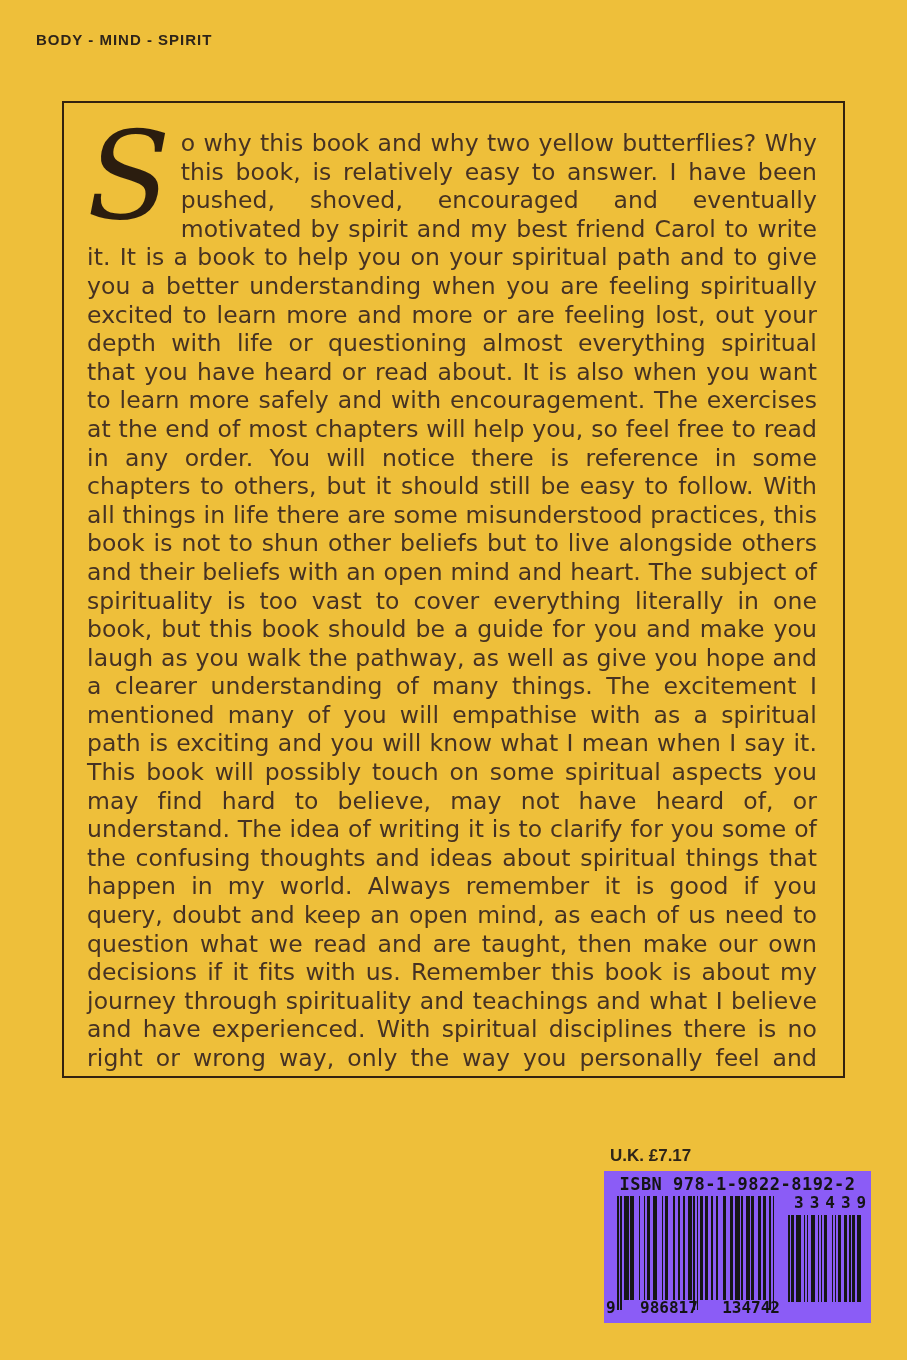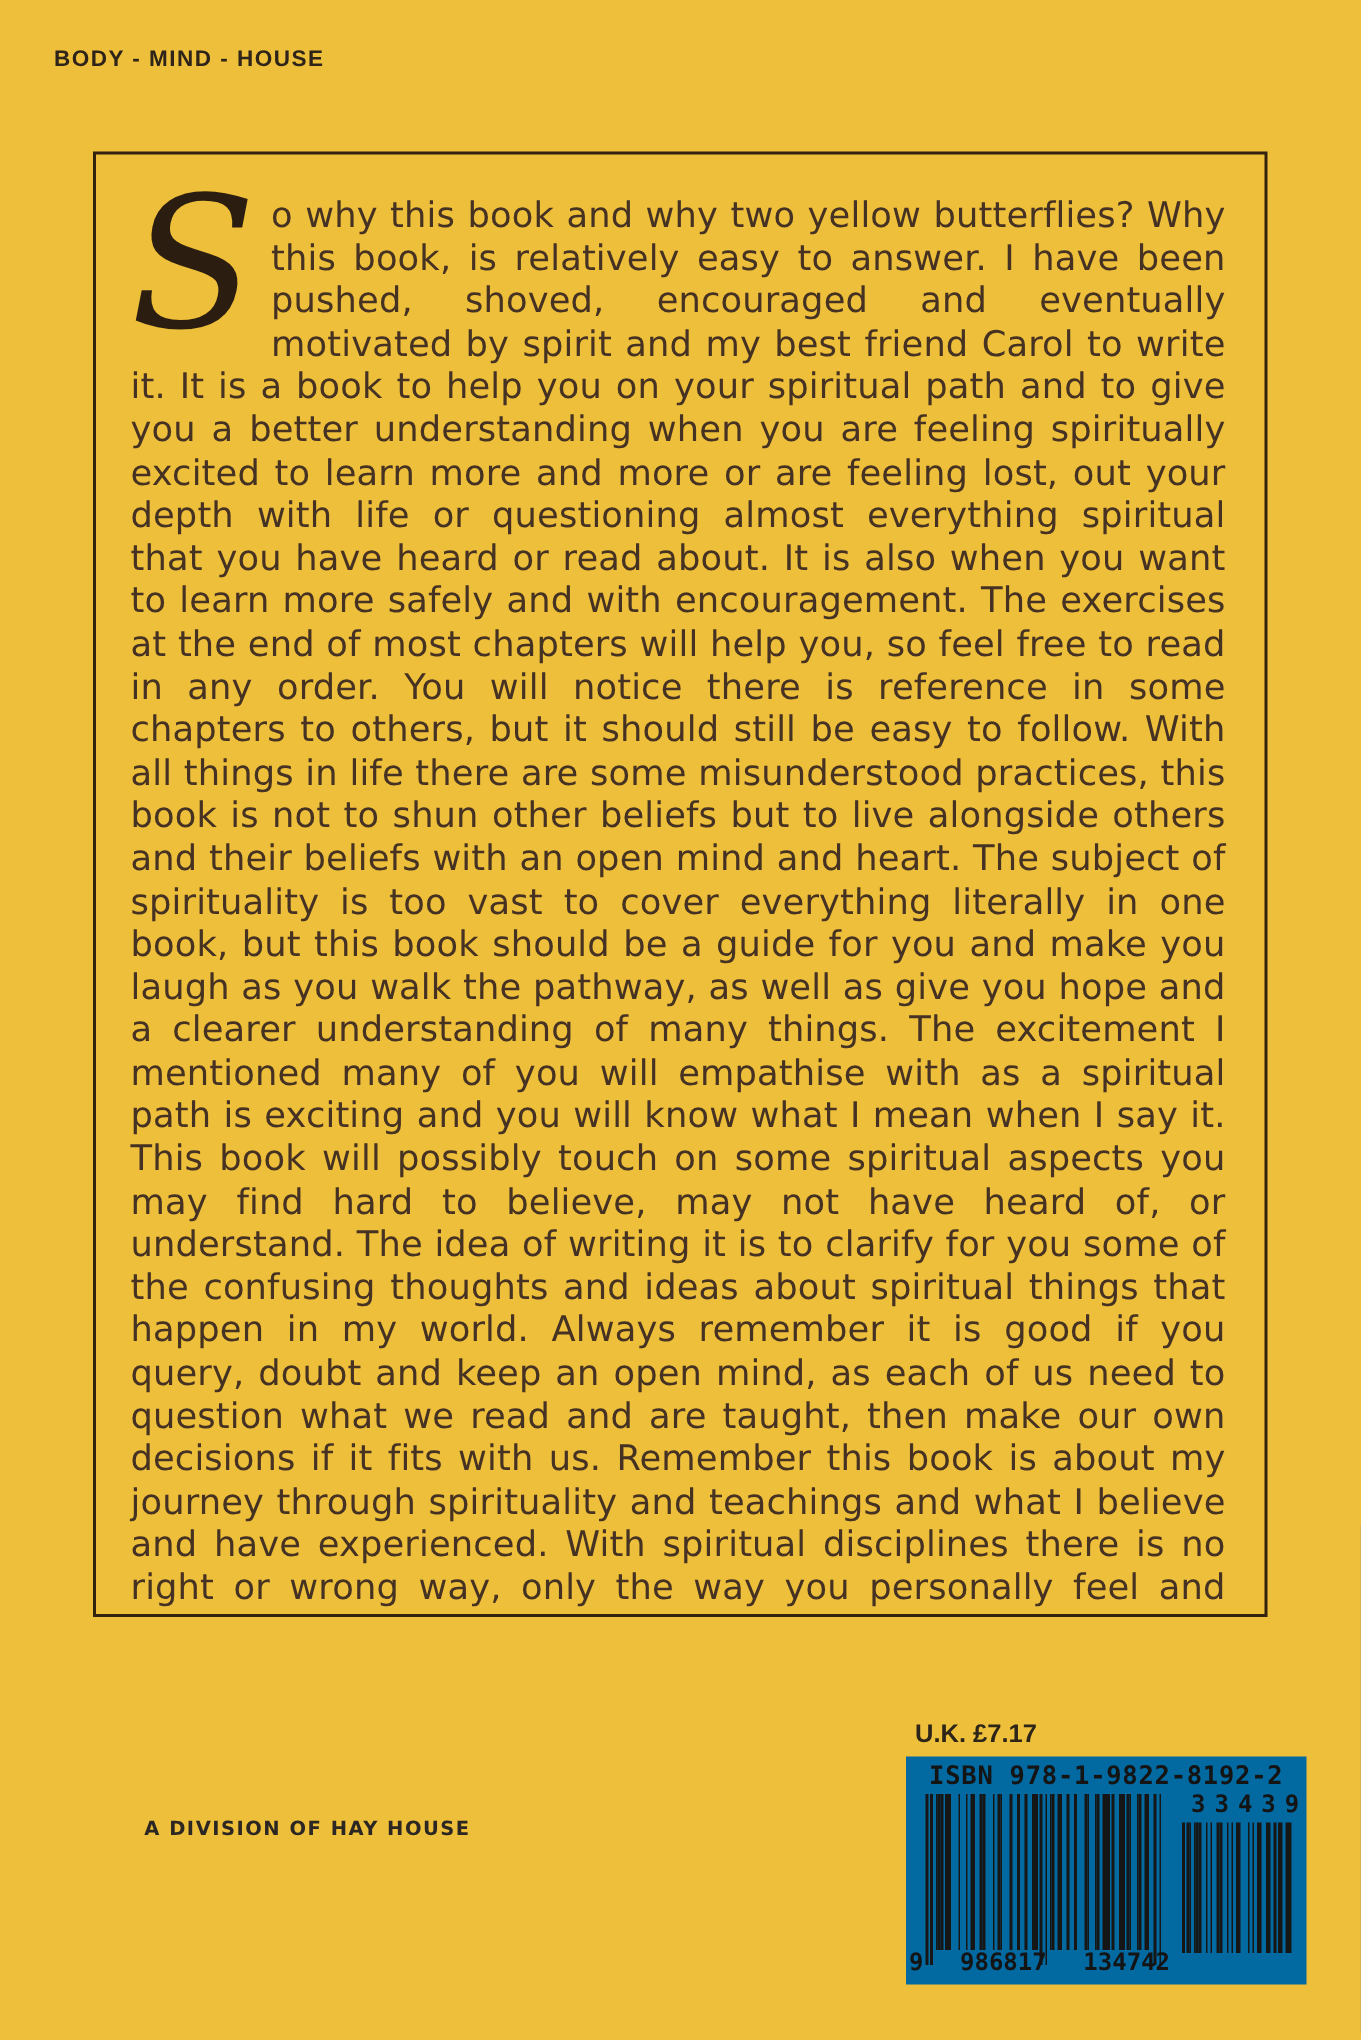--- a/index.html
+++ b/index.html
@@ -42,21 +42,21 @@
     color:#2b1d0f;
   }
   .price{
     position:absolute;left:610px;top:1146px;
     font-family:"Liberation Sans", sans-serif;
     font-size:17px;font-weight:bold;color:#2e2519;
   }
   .barcode-box{
     position:absolute;left:604px;top:1171px;
     width:267px;height:152px;
-    background:#0369a1;
+    background:#8b5cf6;
   }
   .isbn-label{
     position:absolute;left:0;right:0;top:3px;
     text-align:center;
     font-family:"DejaVu Sans Mono", monospace;
     font-weight:bold;font-size:17px;letter-spacing:0.5px;
     color:#141414;white-space:nowrap;
   }
   .ean-bars{
     position:absolute;left:13px;top:25px;
@@ -101,21 +101,21 @@
     font-family:"DejaVu Sans", sans-serif;
     font-weight:bold;font-size:13px;letter-spacing:1px;
     margin-top:2px;
   }
 </style>
 </head>
 <body>
 
 <div class="cover">
 
-  <div class="category">BODY - MIND - HOUSE</div>
+  <div class="category">BODY - MIND - SPIRIT</div>
 
   <div class="blurb-box">
     <p class="blurb"><span class="dropcap">S</span><span>o why this book and why two yellow butterflies? Why this book, is relatively easy to answer. I have been pushed, shoved, encouraged and eventually motivated by spirit and my best friend Carol to write it. It is a book to help you on your spiritual path and to give you a better understanding when you are feeling spiritually excited to learn more and more or are feeling lost, out your depth with life or questioning almost everything spiritual that you have heard or read about. It is also when you want to learn more safely and with encouragement. The exercises at the end of most chapters will help you, so feel free to read in any order. You will notice there is reference in some chapters to others, but it should still be easy to follow. With all things in life there are some misunderstood practices, this book is not to shun other beliefs but to live alongside others and their beliefs with an open mind and heart. The subject of spirituality is too vast to cover everything literally in one book, but this book should be a guide for you and make you laugh as you walk the pathway, as well as give you hope and a clearer understanding of many things. The excitement I mentioned many of you will empathise with as a spiritual path is exciting and you will know what I mean when I say it. This book will possibly touch on some spiritual aspects you may find hard to believe, may not have heard of, or understand. The idea of writing it is to clarify for you some of the confusing thoughts and ideas about spiritual things that happen in my world. Always remember it is good if you query, doubt and keep an open mind, as each of us need to question what we read and are taught, then make our own decisions if it fits with us. Remember this book is about my journey through spirituality and teachings and what I believe and have experienced. With spiritual disciplines there is no right or wrong way, only the way you personally feel and have a chance to develop. Differing views of spirituality are everywhere, which are invaluable, it cannot be one size fits all but in essence it is about how we live our life and what we do with it.</span></p>
   </div>
 
   <div class="price">U.K. £7.17</div>
 
   <div class="barcode-box">
     <div class="isbn-label">ISBN 978-1-9822-8192-2</div>
 
@@ -271,16 +271,15 @@
           <div style="width: 1.57px; height: 87px; background: rgb(22, 22, 22);"></div>
           <div style="width: 1.57px; height: 87px; background: transparent;"></div>
           <div style="width: 1.57px; height: 87px; background: rgb(22, 22, 22);"></div>
           <div style="width: 1.57px; height: 87px; background: rgb(22, 22, 22);"></div>
           <div style="width: 1.57px; height: 87px; background: rgb(22, 22, 22);"></div>
         </div>
     </div>
   </div>
 
   <div class="publisher">
-    <div class="division">A DIVISION OF HAY HOUSE</div>
   </div>
 
 </div>
 
 </body></html>

